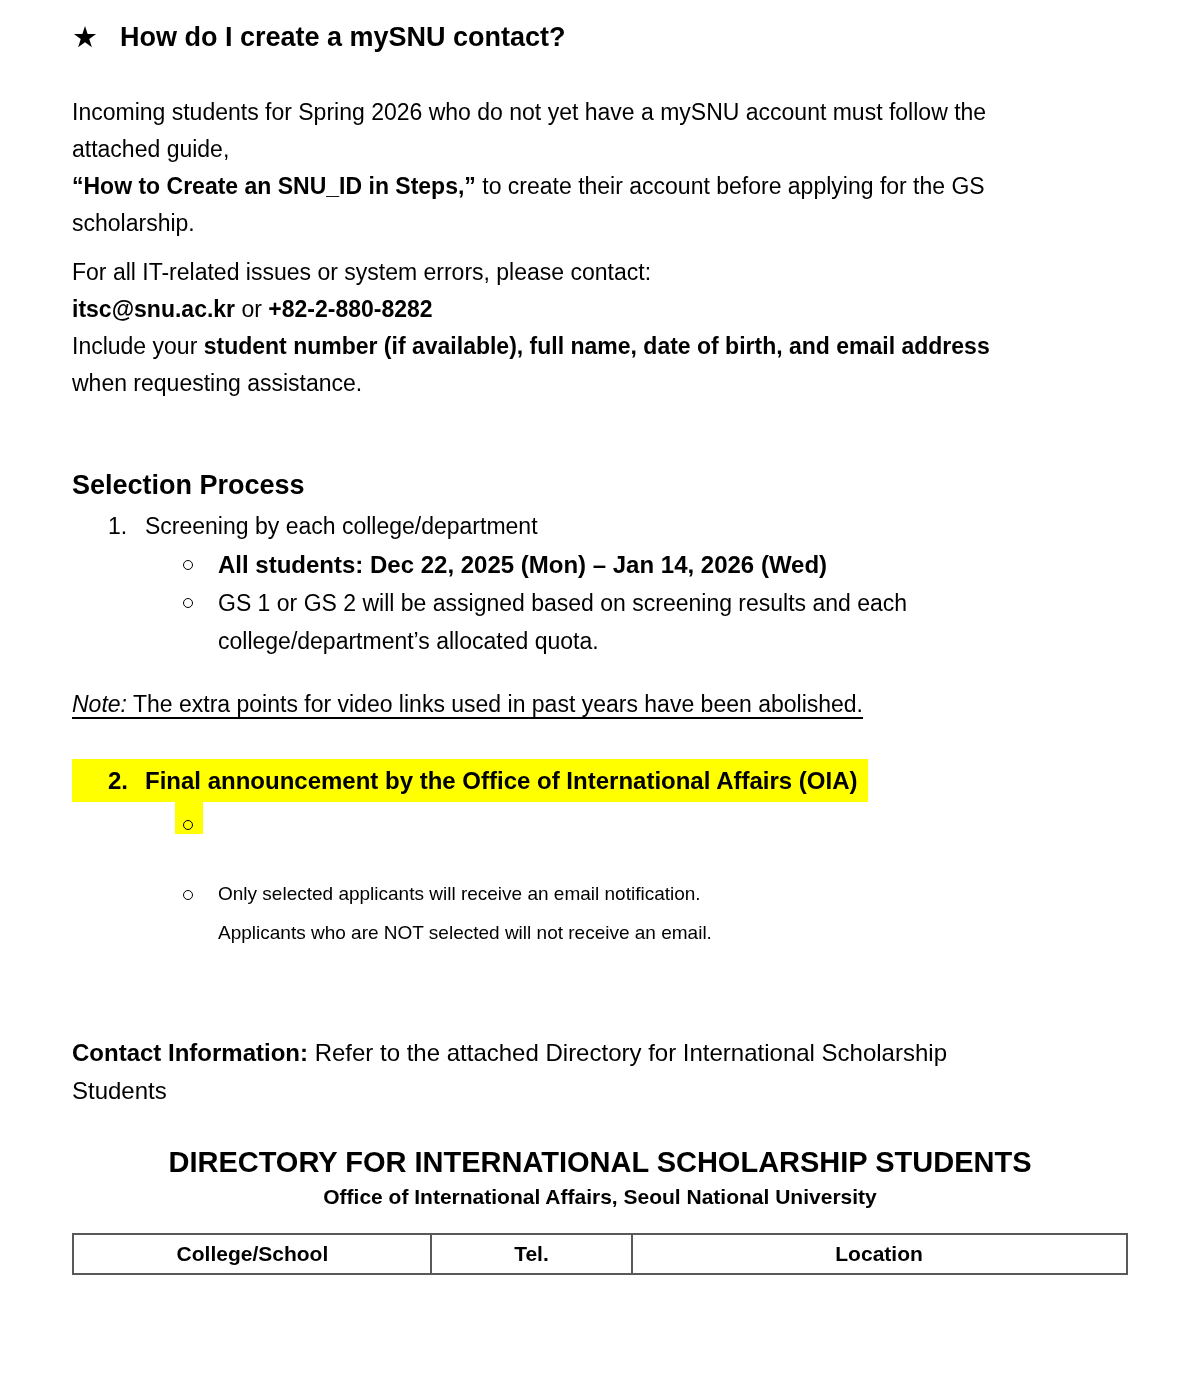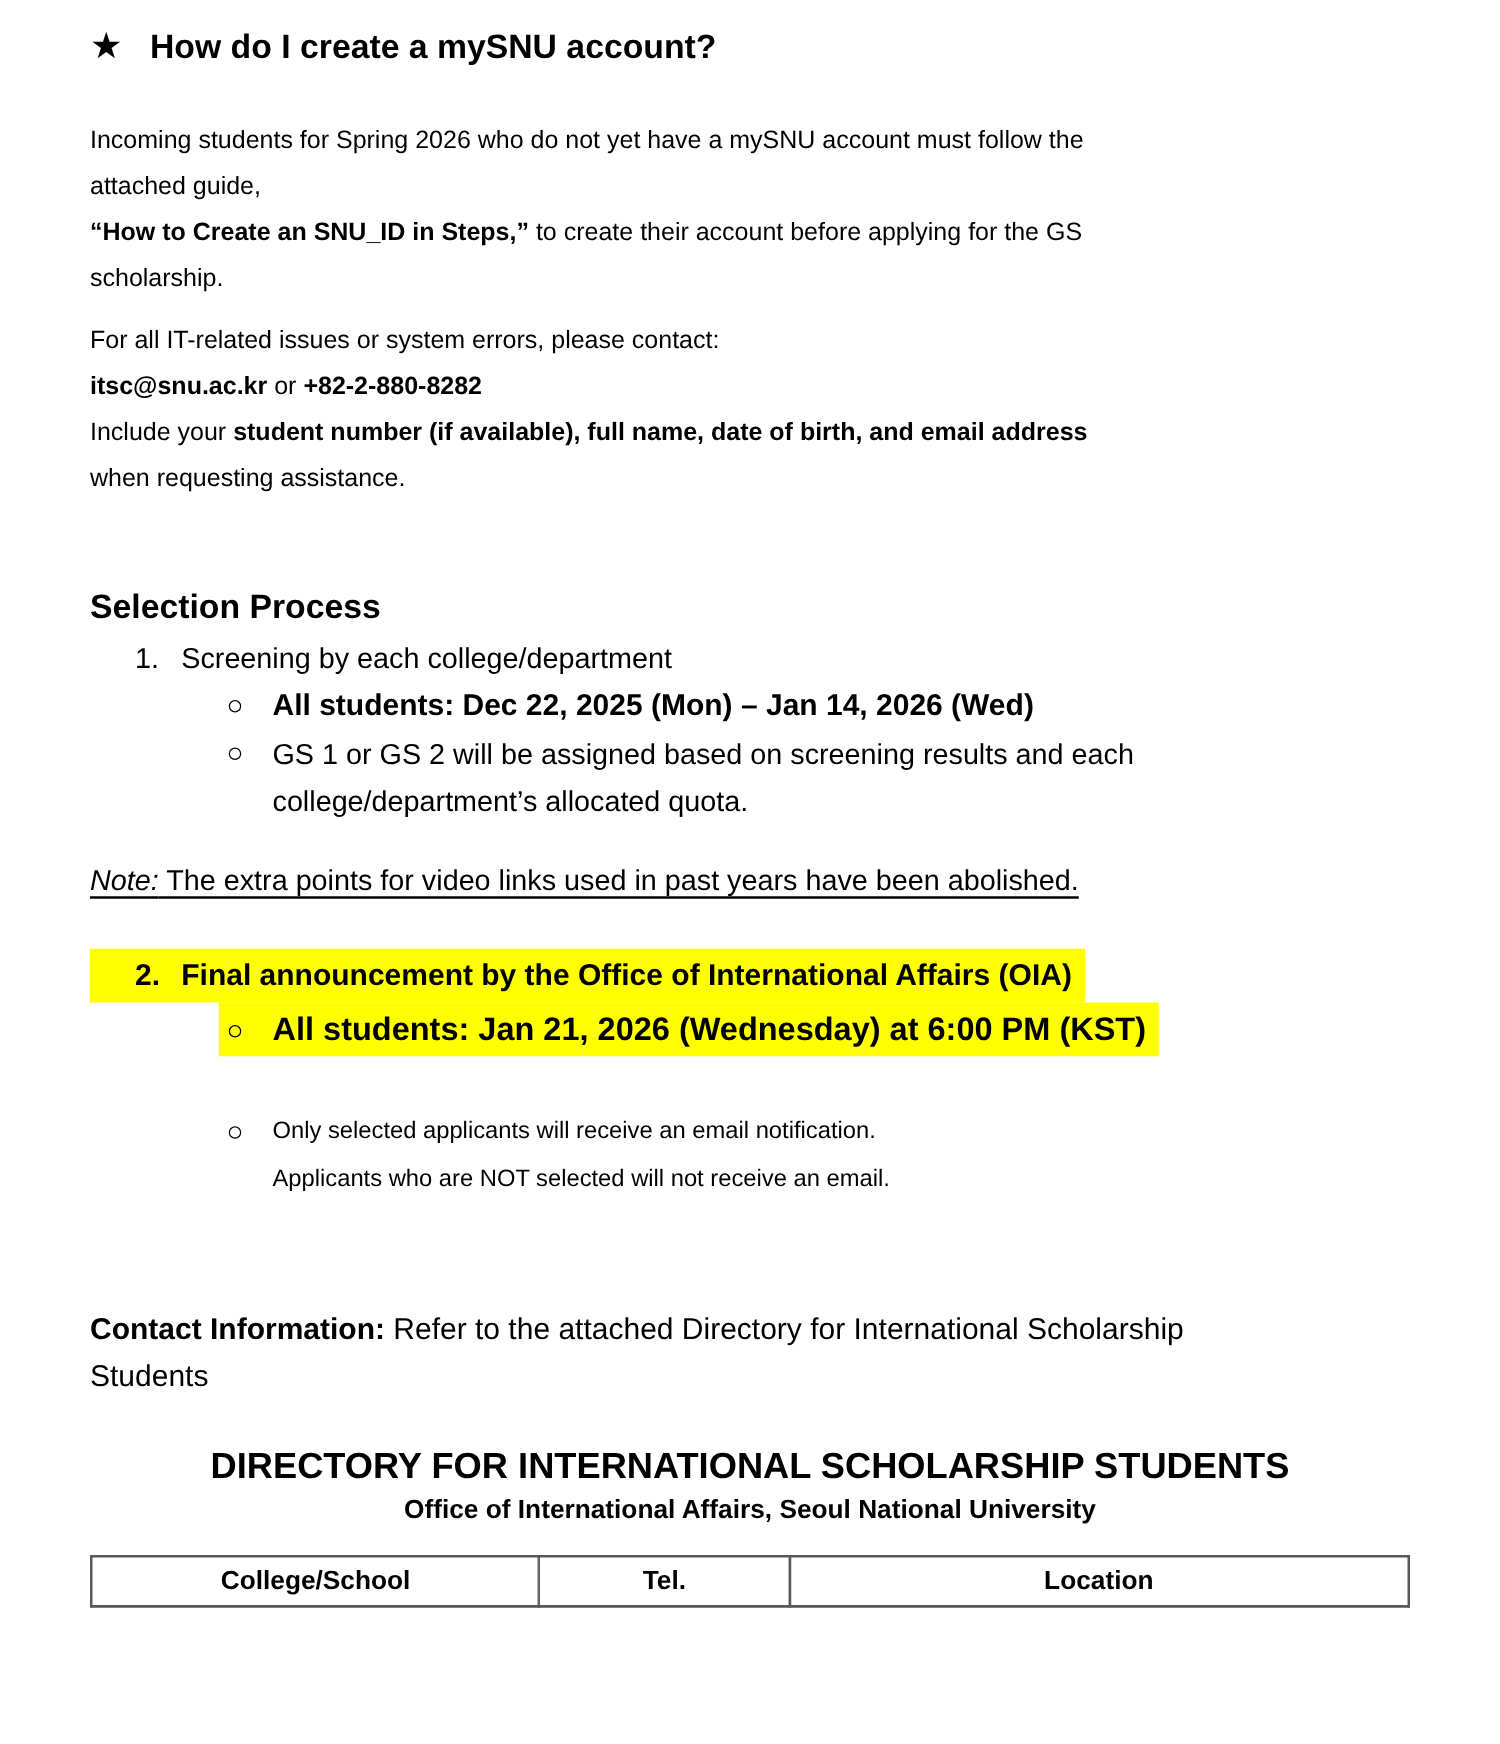--- a/index.html
+++ b/index.html
@@ -8,21 +8,21 @@
   body {
     width:1200px; height:1395px; overflow:hidden;
     font-family:"Liberation Sans", sans-serif;
     color:var(--ink);
   }
   .page { padding:20px 72px 0 72px; width:1200px; height:1395px; overflow:hidden; }
 
   .doc-title { display:flex; align-items:center; font-size:27px; font-weight:bold; line-height:34px; }
   .doc-title .star { font-size:29px; margin-right:22px; font-weight:normal; }
 
-  .body-par { font-size:20px; line-height:37px; }
+  .body-par { font-size:23px; line-height:37px; }
   #intro { margin-top:40px; }
   #it-support { margin-top:12px; }
   b { font-weight:bold; }
 
   .section-heading { margin-top:66px; font-size:27px; font-weight:bold; line-height:34px; }
 
   .num-row { display:flex; font-size:23px; line-height:36px; margin-top:6px; }
   .num-row .num { width:37px; margin-left:36px; flex-shrink:0; }
 
   .bullet-row { display:flex; margin-left:111px; align-items:flex-start; }
@@ -64,21 +64,21 @@
   table.directory { border:2px solid #595959; }
   .col-school { width:34%; } .col-tel { width:19%; } .col-loc { width:47%; }
 </style>
 </head>
 <body style="background: rgb(255, 255, 255);">
 
 <div class="page">
 
   <div class="doc-title">
     <span class="star">★</span>
-    <span>How do I create a mySNU account?</span>
+    <span>How do I create a mySNU contact?</span>
   </div>
 
   <p class="body-par" id="intro">
     <span>Incoming students for Spring 2026 who do not yet have a mySNU account must follow the</span><br>
     <span>attached guide,</span><br>
     <b>“How to Create an SNU_ID in Steps,”</b><span> to create their account before applying for the GS</span><br>
     <span>scholarship.</span>
   </p>
 
   <p class="body-par" id="it-support">
@@ -112,21 +112,20 @@
   <div class="num-row item2-row">
     <span class="hl">
       <span class="num">2.</span>
       <span>Final announcement by the Office of International Affairs (OIA)</span>
     </span>
   </div>
 
   <div class="bullet-row hl-bullet">
     <span class="hl">
       <span class="bullet-marker"></span>
-      <span class="bullet-text">All students: Jan 21, 2026 (Wednesday) at 6:00 PM (KST)</span>
     </span>
   </div>
 
   <div class="bullet-row b2">
     <span class="bullet-marker"></span>
     <span class="bullet-text"><span>Only selected applicants will receive an email notification.</span><br><span>Applicants who are NOT selected will not receive an email.</span></span>
   </div>
 
   <p class="contact-par">
     <b>Contact Information:</b><span> Refer to the attached Directory for International Scholarship</span><br>

